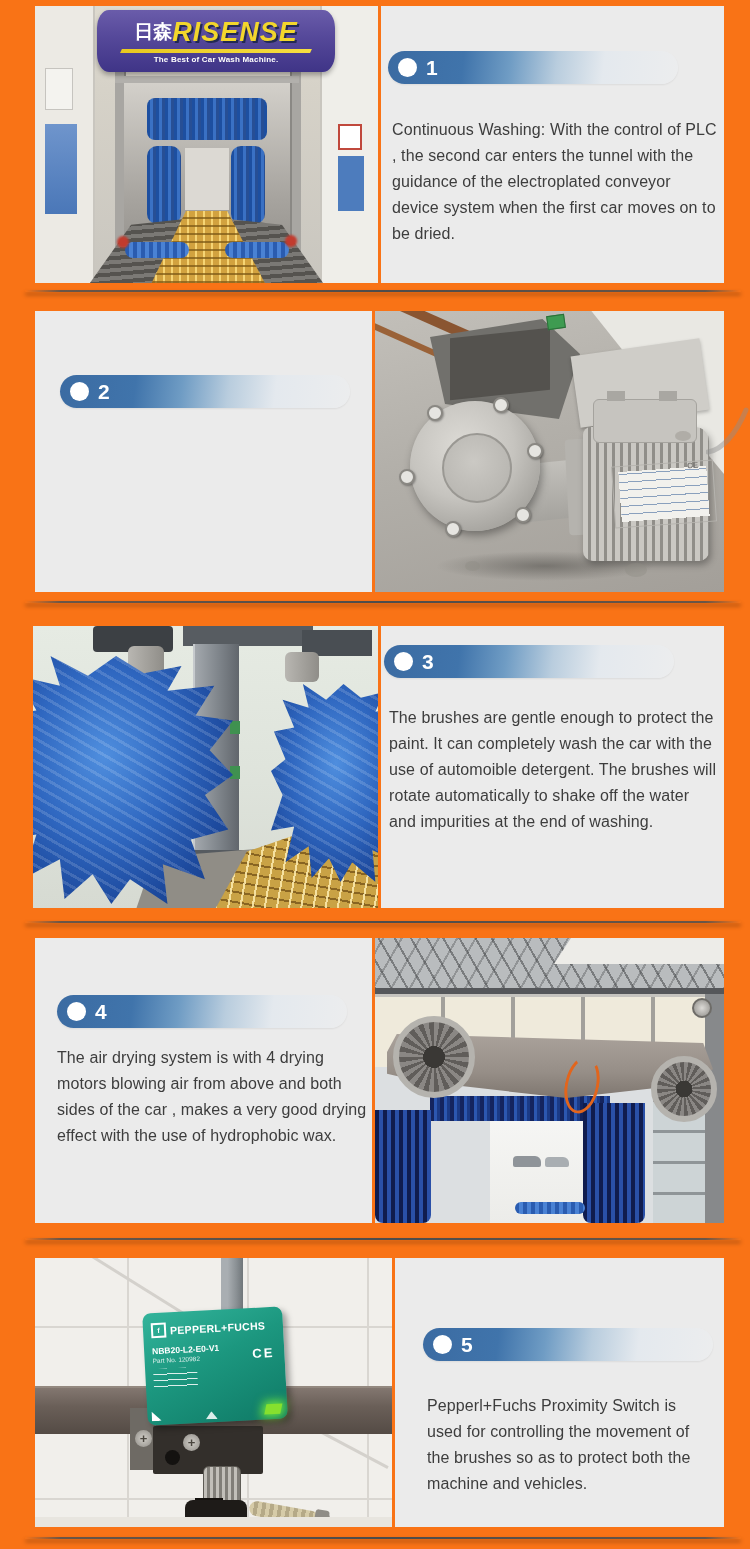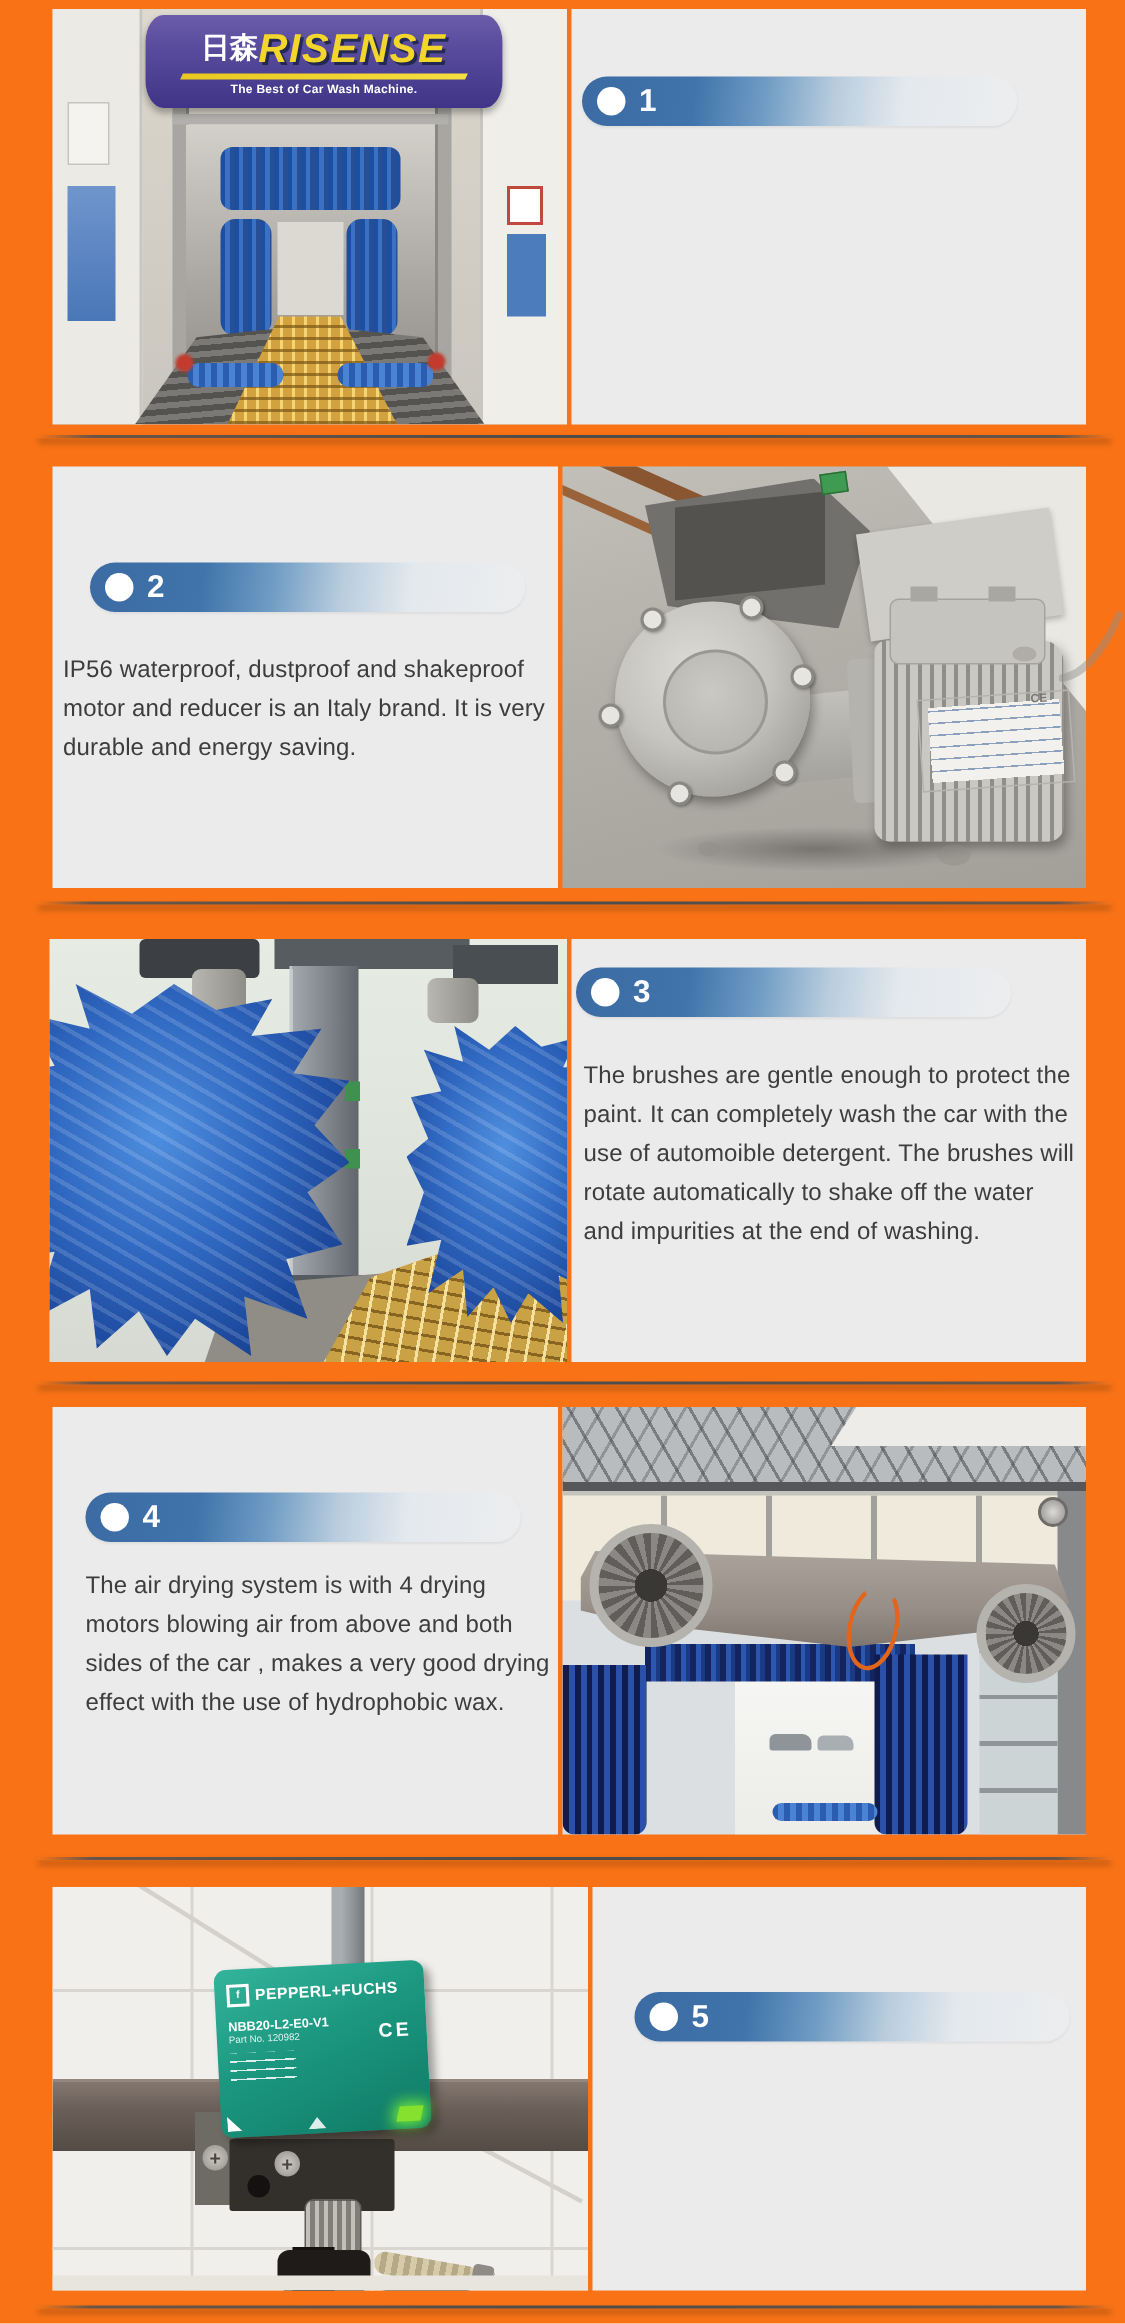--- a/index.html
+++ b/index.html
@@ -254,29 +254,29 @@
       <div class="t-sign-row"><span class="t-sign-cn">日森</span><span class="t-sign-en">RISENSE</span></div>
       <div class="t-sign-bar"></div>
       <div class="t-sign-tag">The Best of Car Wash Machine.</div>
     </div>
   </div>
   <div class="panel" id="p1-panel">
     <div class="badge">
       <span class="dot"></span>
       <span class="num">1</span>
     </div>
+    <div class="para">Continuous Washing: With the control of PLC , the second car enters the tunnel with the guidance of the electroplated conveyor device system when the first car moves on to be dried.</div>
   </div>
   <div class="divider" id="d1"></div>
 
   <div class="panel" id="p2-panel">
     <div class="badge">
       <span class="dot"></span>
       <span class="num">2</span>
     </div>
-    <div class="para">IP56 waterproof, dustproof and shakeproof motor and reducer is an Italy brand. It is very durable and energy saving.</div>
   </div>
   <div class="photo" id="p2-photo">
     <div class="abs m-wall"></div>
     <div class="abs m-wood"></div>
     <div class="abs m-wood2"></div>
     <div class="abs m-box"></div>
     <div class="abs m-box-in"></div>
     <div class="abs m-green"></div>
     <div class="abs m-plate"></div>
     <div class="abs m-shadow"></div>
@@ -387,16 +387,17 @@
     <div class="abs s5-elbow"></div>
     <div class="abs s5-conn"></div>
     <div class="abs s5-conn-tip"></div>
     <div class="abs s5-sill"></div>
   </div>
   <div class="panel" id="p5-panel">
     <div class="badge">
       <span class="dot"></span>
       <span class="num">5</span>
     </div>
+    <div class="para">Pepperl+Fuchs Proximity Switch is used for controlling the movement of the brushes so as to protect both the machine and vehicles.</div>
   </div>
   <div class="divider" id="d5"></div>
 
 </div>
 
 </body></html>

